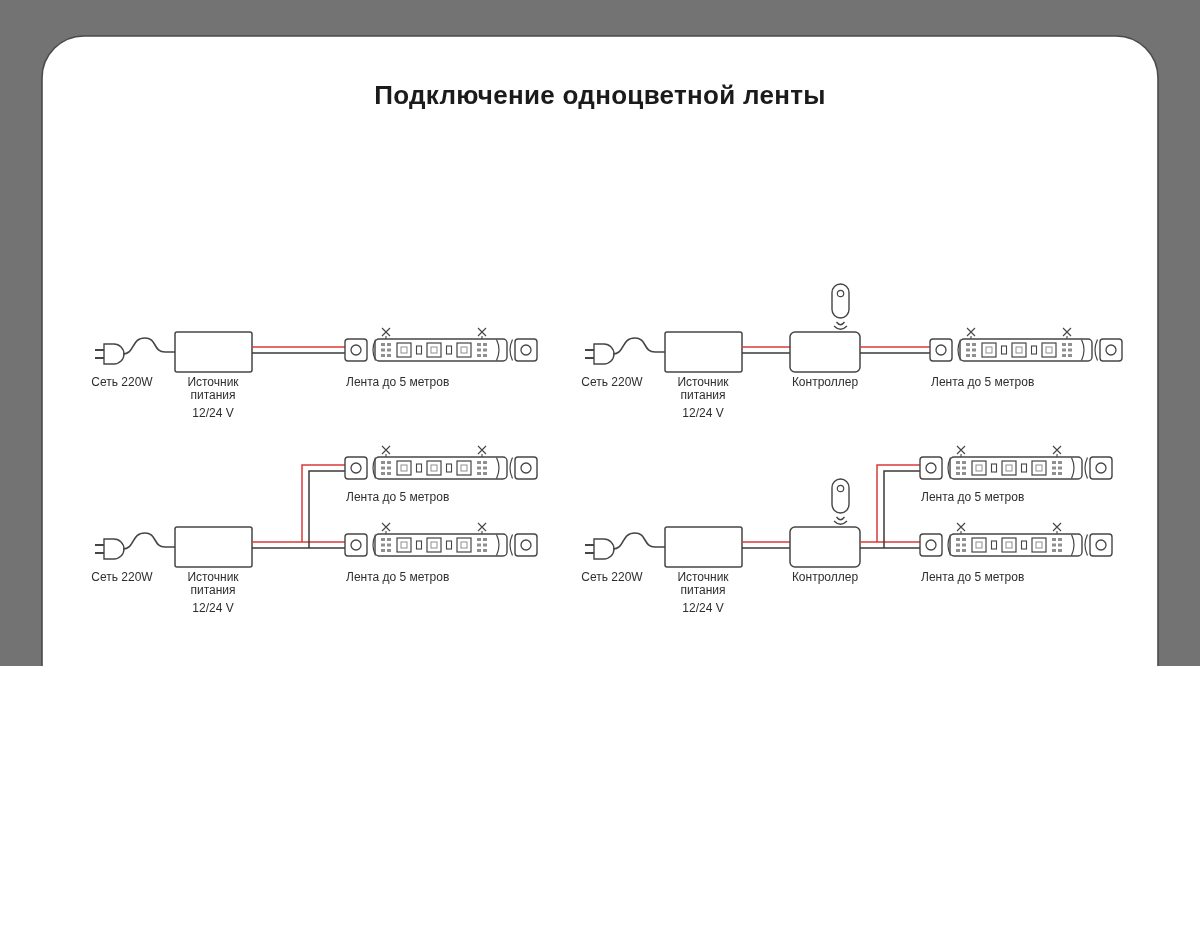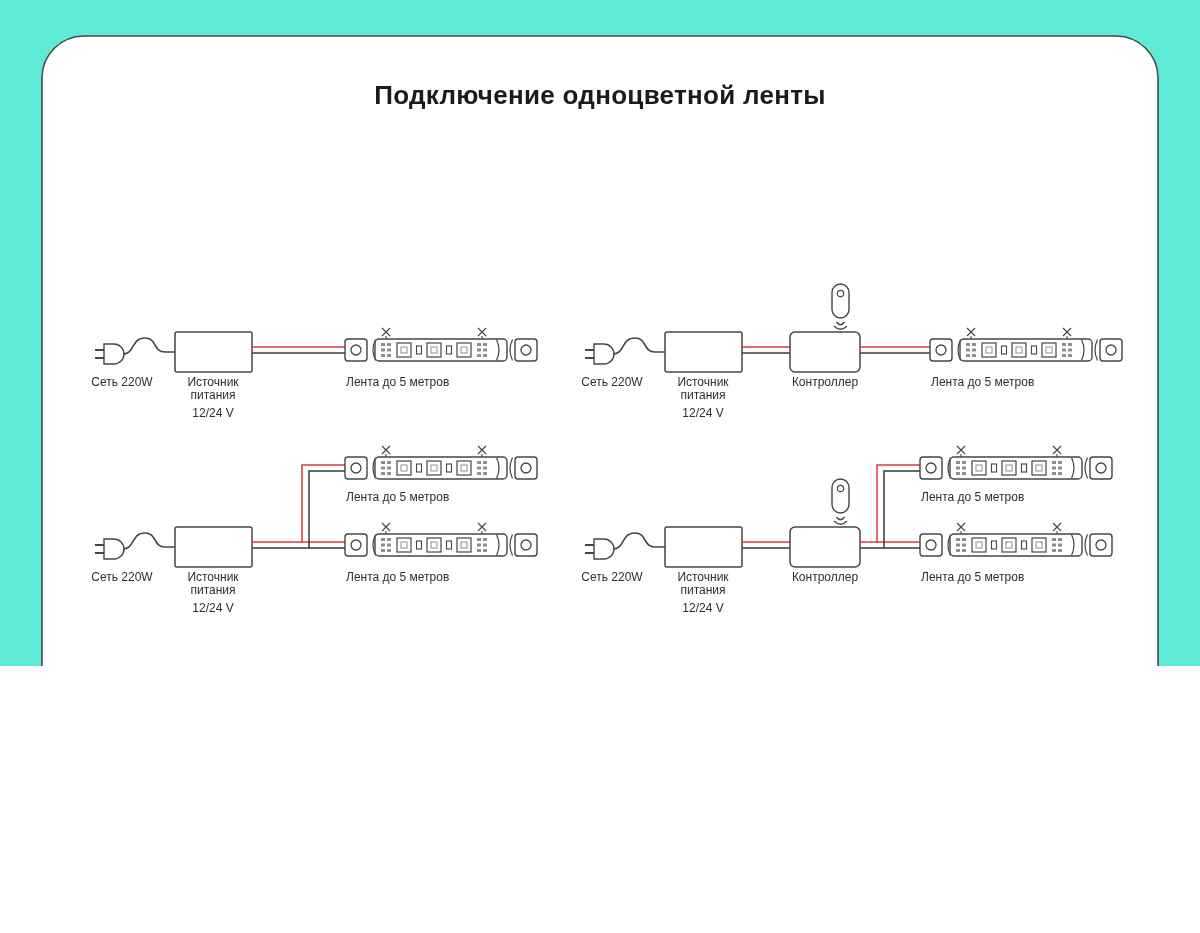--- a/index.html
+++ b/index.html
@@ -1,16 +1,16 @@
 <!DOCTYPE html>
 <html style="--outline: #454545; --wire_red: #d93a3a; --wire_dark: #3a3a3a; --text: #2e2e2e;"><head>
 <meta charset="utf-8">
 <style>
   html,body{margin:0;padding:0;background:#ffffff;}
-  .page{width:1200px;height:666px;position:relative;background:#5eead4;
+  .page{width:1200px;height:666px;position:relative;background:#737373;
         font-family:"Liberation Sans",sans-serif;overflow:hidden;}
   svg{display:block;}
   svg text{fill:var(--text,#2e2e2e);font-family:"Liberation Sans",sans-serif;}
   .title{font-size:26px;font-weight:700;fill:#1b1b1b;letter-spacing:.3px;}
   .lbl{font-size:12px;}
   .outline{stroke:var(--outline,#454545);fill:#ffffff;}
   .thin{stroke:var(--outline,#454545);fill:none;}
   .inner{stroke:#8f8f8f;fill:none;}
   .pads{fill:#8f8f8f;stroke:none;}
   .wire-red{stroke:var(--wire_red,#d93a3a);fill:none;stroke-width:1.5;}

